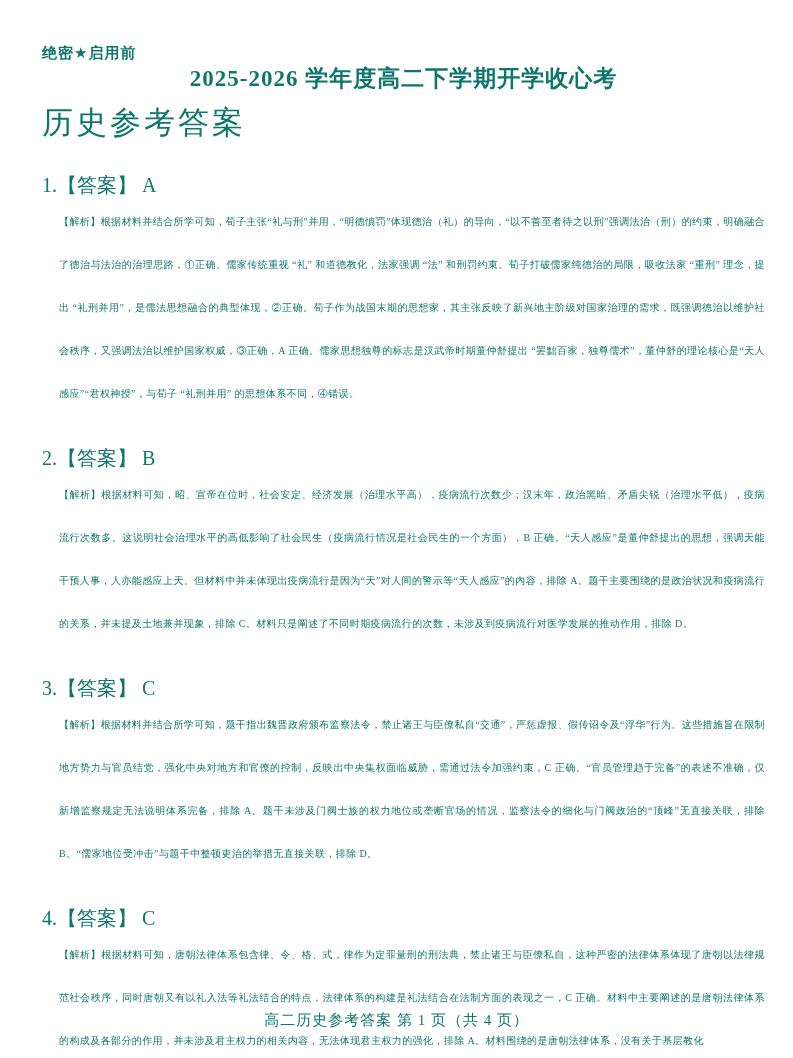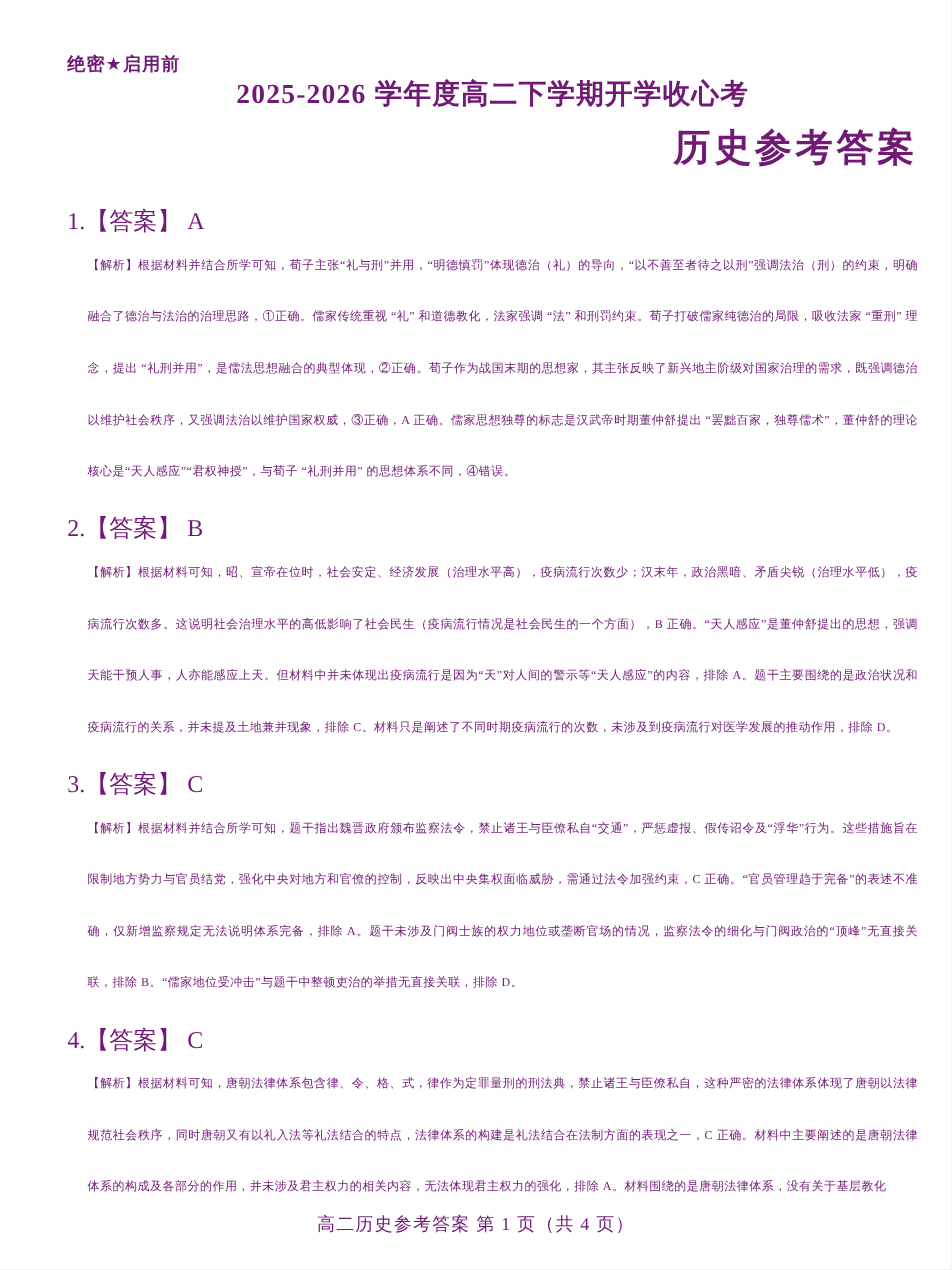--- a/index.html
+++ b/index.html
@@ -7,50 +7,50 @@
     padding: 0;
     background: #e8e8e8;
   }
   .page {
     position: relative;
     width: 793px;
     height: 1058px;
     margin: 0 auto;
     background: #ffffff;
     box-sizing: border-box;
-    padding: 44px 28px 0 56px;
+    padding: 44px 28px 0 42px;
     font-family: "Liberation Serif", "DejaVu Serif", serif;
-    color: #701a75;
+    color: #0f766e;
     overflow: hidden;
   }
   .classification {
     font-family: "Liberation Sans", "DejaVu Sans", sans-serif;
     font-weight: bold;
     font-size: 15px;
     letter-spacing: 1px;
   }
   .exam-title {
     text-align: center;
     font-weight: bold;
     font-size: 23px;
     margin-top: 0;
     letter-spacing: 1px;
   }
   .subject-title {
-    text-align: right;
-    font-weight: bold;
+    text-align: left;
+    font-weight: normal;
     font-size: 31px;
     margin-top: 8px;
     letter-spacing: 3px;
   }
   .answers {
     margin-top: 26px;
   }
   .answer-item {
-    margin-top: 11px;
+    margin-top: 28px;
   }
   .answer-item:first-child {
     margin-top: 0;
   }
   .answer-line {
     font-size: 20px;
     line-height: 30px;
   }
   .answer-letter {
     margin-left: 5px;

